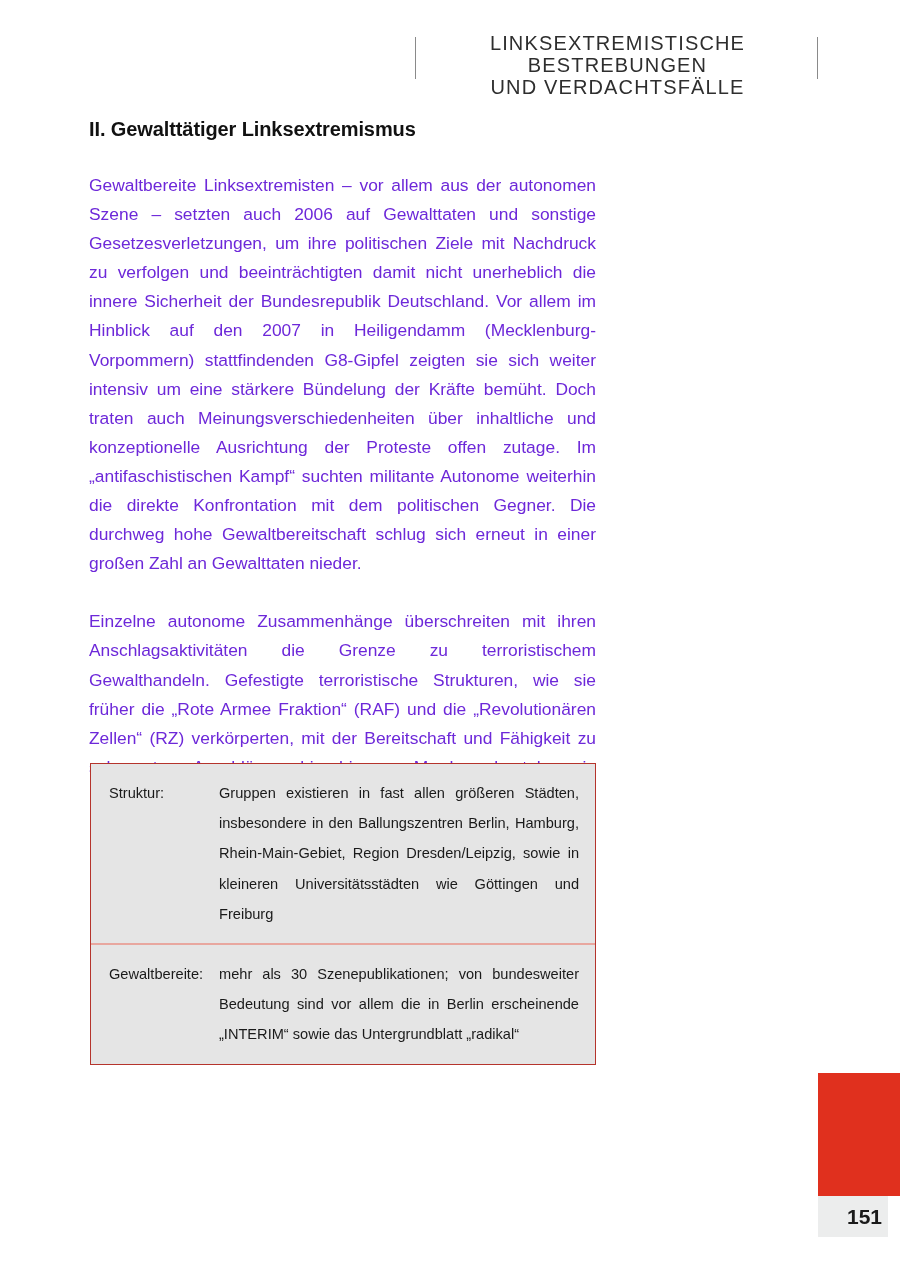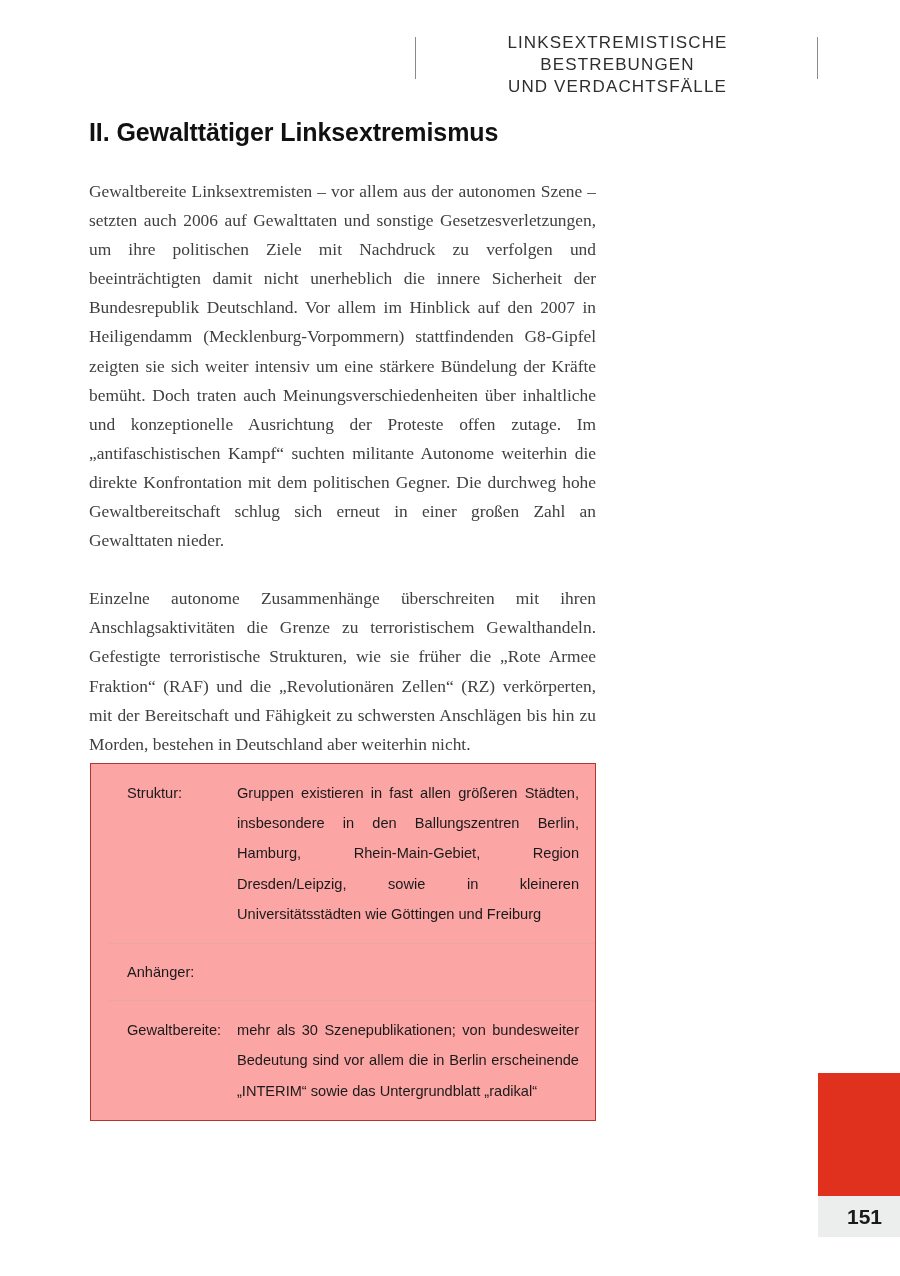--- a/index.html
+++ b/index.html
@@ -32,66 +32,65 @@
   }
   .header-rule.left  { left: 415px; }
   .header-rule.right { left: 817px; }
   #header-text {
     position: absolute;
     left: 430px;
     top: 0;
     width: 375px;
     text-align: center;
     font-family: "Liberation Sans", sans-serif;
-    font-size: 17px;
+    font-size: 20px;
     line-height: 22px;
     letter-spacing: 1.15px;
     color: #2e2e2e;
     white-space: pre-line;
   }
 
   
   #content {
     position: absolute;
     left: 89px;
     top: 118px;
     width: 507px;
   }
   #section-heading {
     font-family: "Liberation Sans", sans-serif;
     font-weight: bold;
-    font-size: 25px;
+    font-size: 20px;
     color: #111111;
     margin: 0 0 30px 0;
     letter-spacing: -0.1px;
   }
   .body-par {
-    font-family: Liberation Serif, serif;
+    font-family: Liberation Sans, sans-serif;
     font-size: 17.4px;
     line-height: 29.1px;
-    color: #404040;
+    color: #6d28d9;
     text-align: justify;
     text-justify: inter-word;
     margin: 0;
     hyphens: manual;
   }
   .body-par + .body-par {
     margin-top: 29px;
   }
 
   
   #fact-table {
     position: absolute;
     left: 90px;
     top: 763px;
     width: 506px;
     border: 1.4px solid #b5342c;
     box-sizing: border-box;
-    background: #fca5a5;
-    padding-left: 18px;
+    background: #e5e5e5;
   }
   .fact-row {
     display: flex;
     box-sizing: border-box;
   }
   .fact-row + .fact-row {
     border-top: 1px solid #e8a79f;
   }
   .fact-label,
   .fact-value {
@@ -126,21 +125,21 @@
     left: 818px;
     top: 1073px;
     width: 82px;
     height: 123px;
     background: #e0301e;
   }
   #folio-box {
     position: absolute;
     left: 818px;
     top: 1196px;
-    width: 82px;
+    width: 70px;
     height: 41px;
     background: #eceded;
   }
   #folio-number {
     position: absolute;
     left: 0;
     top: 0;
     width: 64px;
     height: 41px;
     line-height: 41px;
@@ -170,21 +169,20 @@
 </div>
 
 <div id="fact-table">
 
   <div class="fact-row">
     <div class="fact-label">Struktur:</div>
     <div class="fact-value">Gruppen existieren in fast allen größeren Städten, insbesondere in den Ballungszentren Berlin, Hamburg, Rhein-Main-Gebiet, Region Dresden/Leipzig, sowie in kleineren Universitätsstädten wie Göttingen und Freiburg</div>
   </div>
 
   <div class="fact-row single">
-    <div class="fact-label">Anhänger:</div>
   </div>
 
   <div class="fact-row">
     <div class="fact-label">Gewaltbereite:</div>
     <div class="fact-value">mehr als 30 Szenepublikationen; von bundesweiter Bedeutung sind vor allem die in Berlin erscheinende „INTERIM“ sowie das Untergrundblatt „radikal“</div>
   </div>
 
 </div>
 
 <div id="corner-marker"></div>

